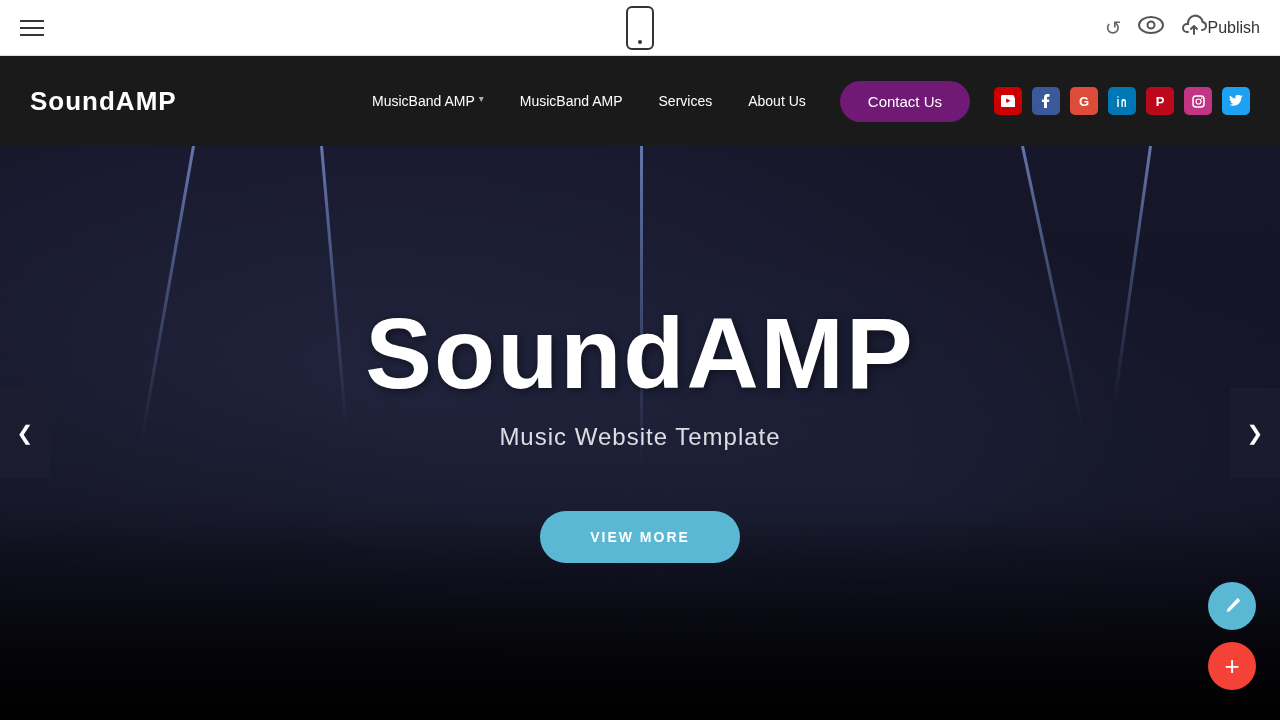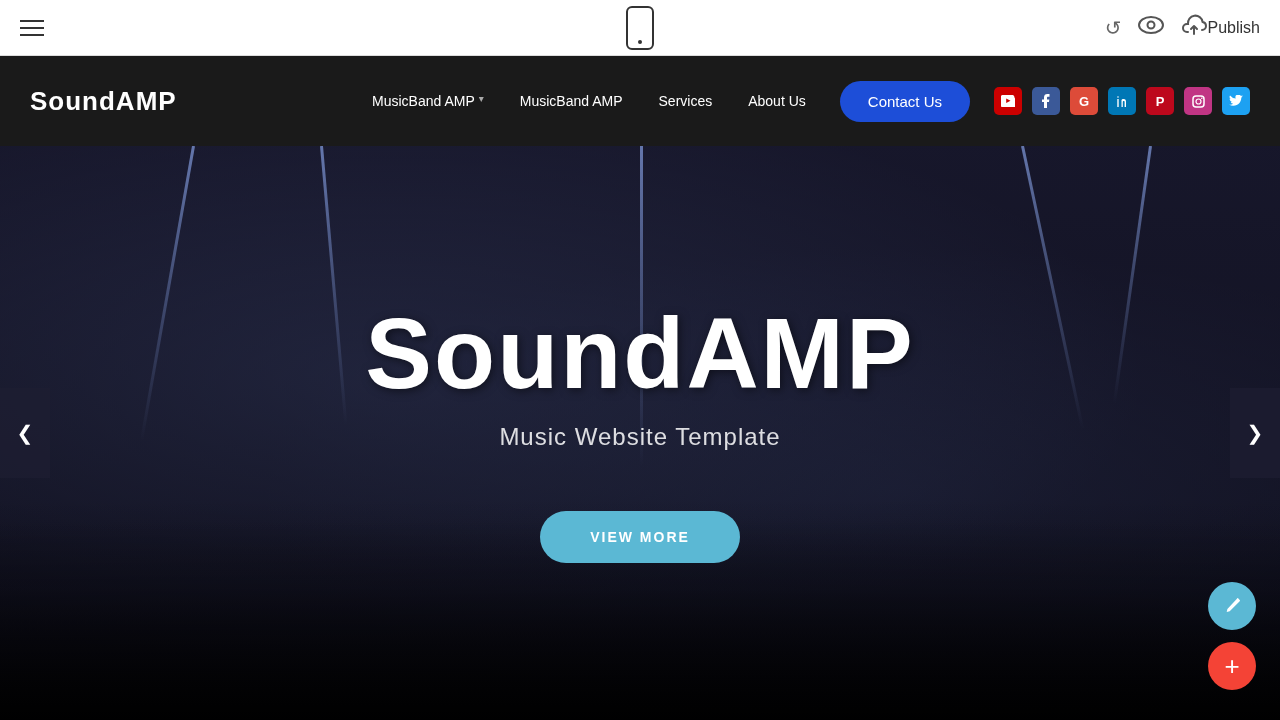--- a/index.html
+++ b/index.html
@@ -60,21 +60,21 @@
       color: #fff;
       text-decoration: none;
       font-size: 14px;
       padding: 8px 14px;
       white-space: nowrap;
       cursor: pointer;
       display: flex; align-items: flex-start; gap: 4px;
     }
     .nav-dropdown-arrow { font-size: 10px; color: #aaa; }
     .contact-btn {
-      background: #1d4ed8;
+      background: #701a75;
       color: #fff;
       border: none;
       border-radius: 30px;
       padding: 12px 28px;
       font-size: 15px;
       cursor: pointer;
       font-weight: 500;
       margin-right: 24px;
     }
     .social-icons {

